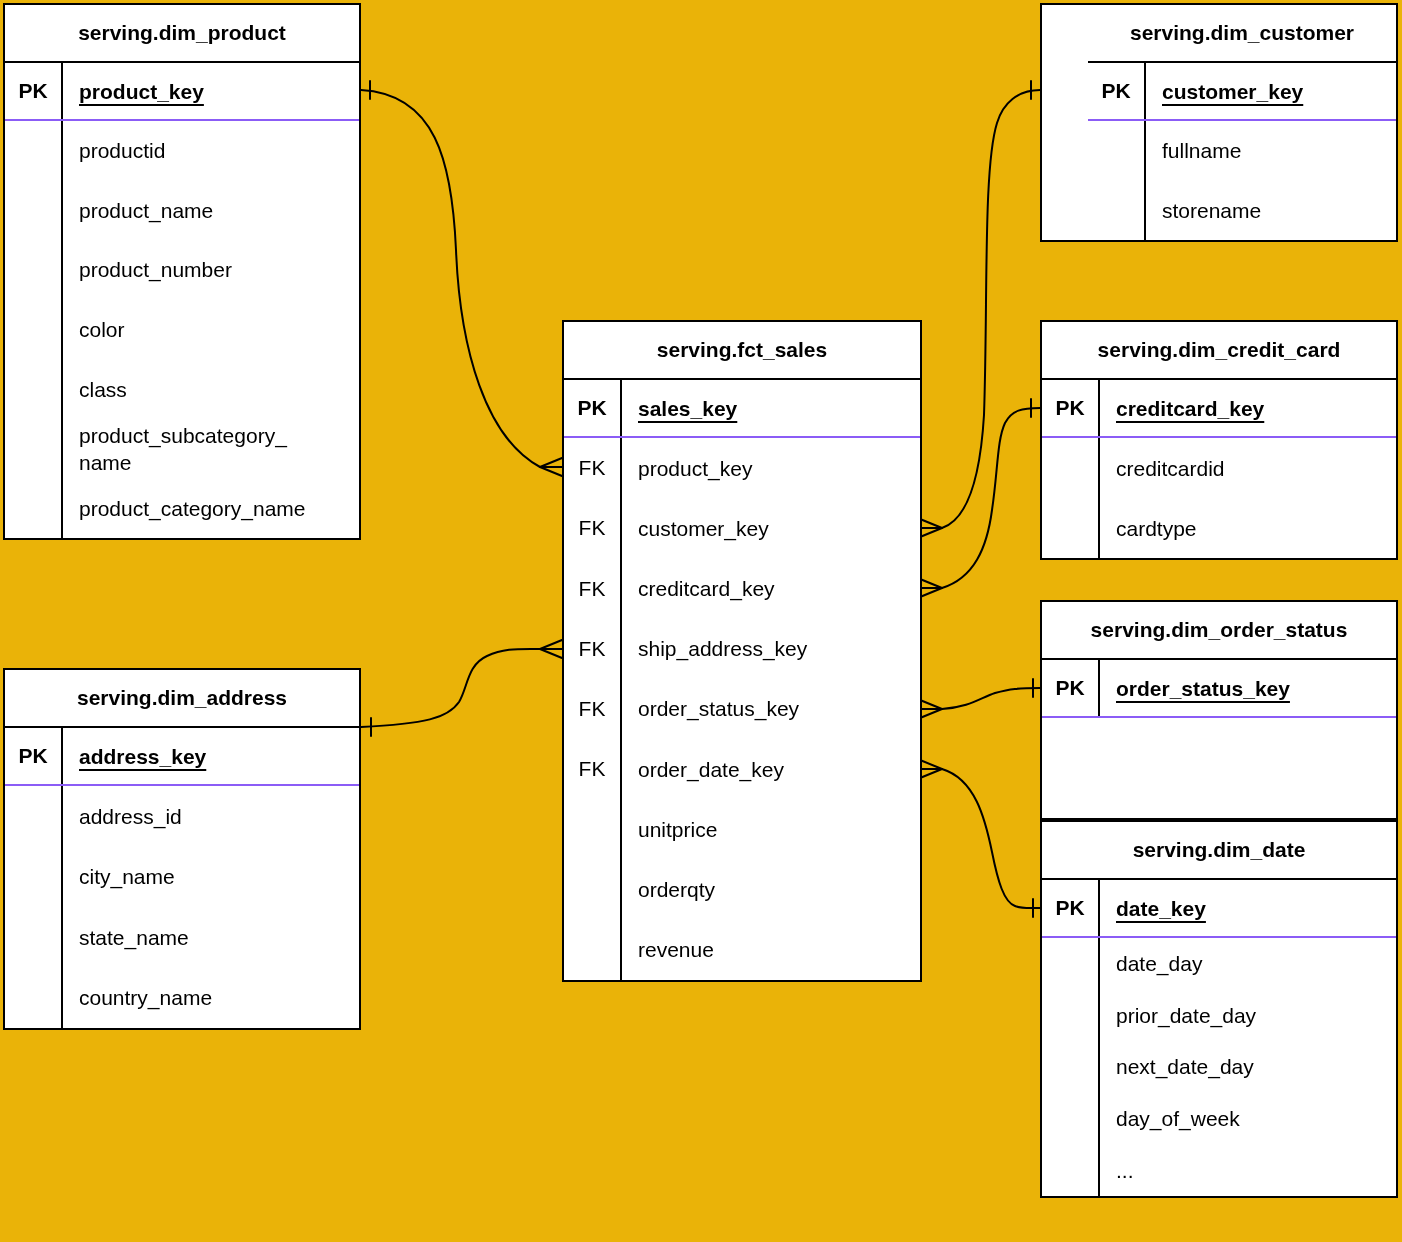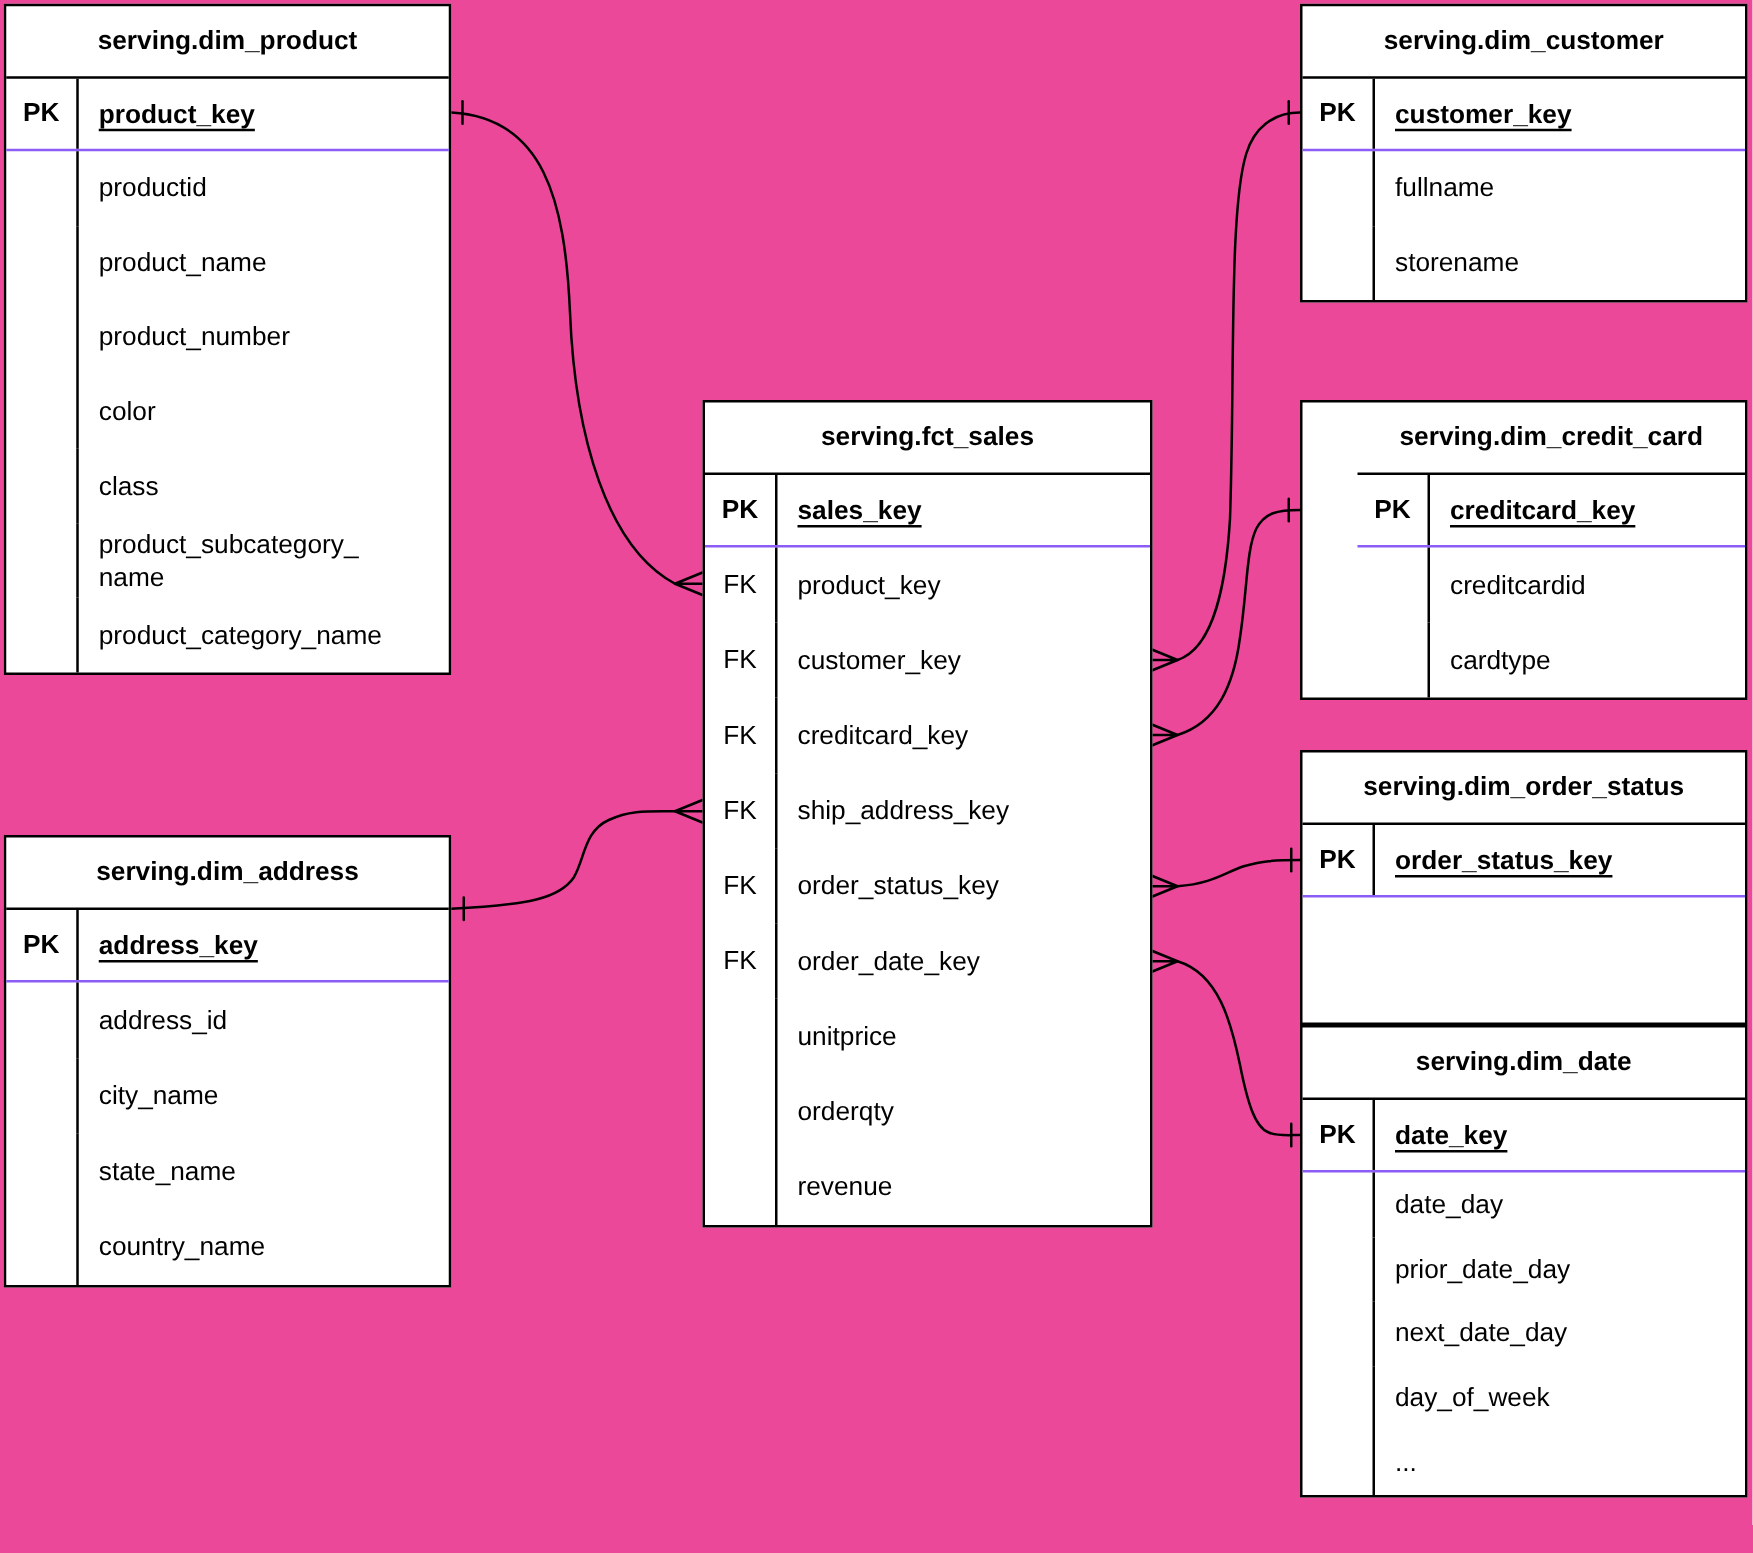--- a/index.html
+++ b/index.html
@@ -1,19 +1,19 @@
 <!DOCTYPE html>
 <html><head>
 <meta charset="utf-8">
 <style>
   html,body{margin:0;padding:0;background:#fff;}
   .canvas{
     position:relative;
     width:1402px;height:1242px;
-    background:#ec4899;
+    background:#eab308;
     font-family:"Liberation Sans", sans-serif;
     color:#000;
     overflow:hidden;
   }
   .wires{position:absolute;left:0;top:0;z-index:1;}
   .tbl{
     position:absolute;z-index:2;
     background:#fff;
     border:2px solid #000;
     box-sizing:border-box;
@@ -132,21 +132,21 @@
           <div class="fc">product_subcategory_
 name</div>
         </div>
       <div class="brow">
           <div class="kc"></div>
           <div class="fc">product_category_name</div>
         </div>
     </div>
   </div>
 
-  <div class="tbl" style="left:1040px;top:3px;width:358px;height:239px;">
+  <div class="tbl" style="left:1040px;top:3px;width:358px;height:239px;padding-left:46px;">
     <div class="tbl-title">serving.dim_customer</div>
     <div class="pkrow">
       <div class="kc">PK</div>
       <div class="fc pkname">customer_key</div>
     </div>
     <div class="tbody">
       <div class="brow">
           <div class="kc"></div>
           <div class="fc">fullname</div>
         </div>
@@ -196,21 +196,21 @@
           <div class="kc"></div>
           <div class="fc">orderqty</div>
         </div>
       <div class="brow">
           <div class="kc"></div>
           <div class="fc">revenue</div>
         </div>
     </div>
   </div>
 
-  <div class="tbl" style="left:1040px;top:320px;width:358px;height:240px;padding-left:44px;">
+  <div class="tbl" style="left:1040px;top:320px;width:358px;height:240px;">
     <div class="tbl-title">serving.dim_credit_card</div>
     <div class="pkrow">
       <div class="kc">PK</div>
       <div class="fc pkname">creditcard_key</div>
     </div>
     <div class="tbody">
       <div class="brow">
           <div class="kc"></div>
           <div class="fc">creditcardid</div>
         </div>

